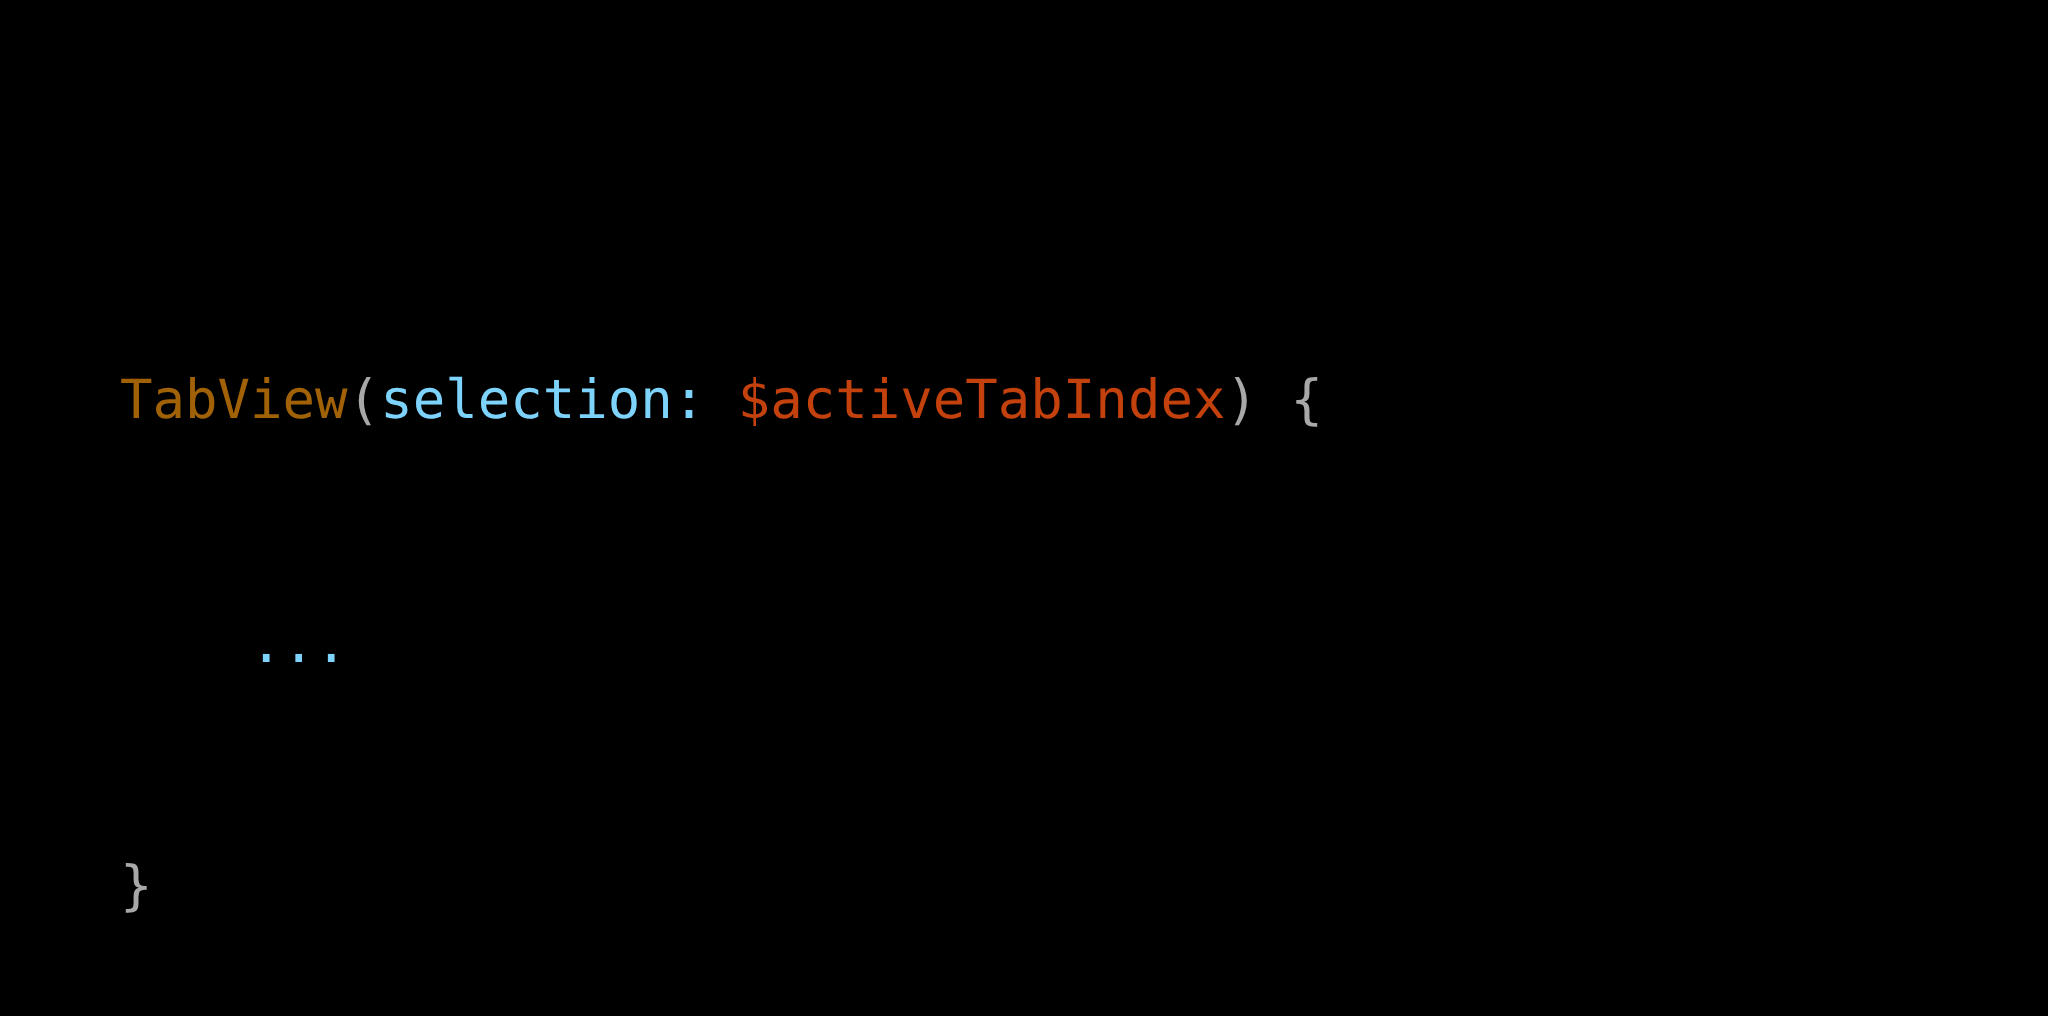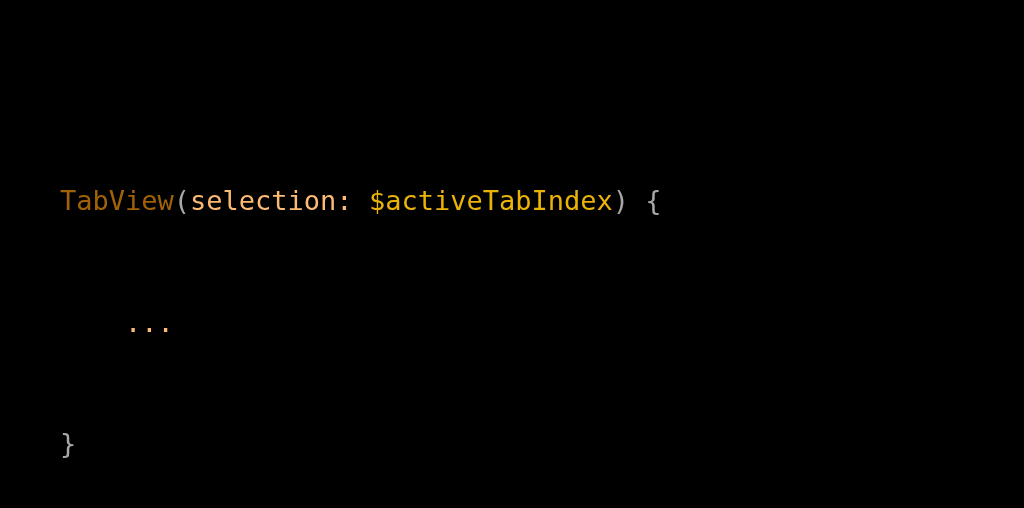--- a/index.html
+++ b/index.html
@@ -22,24 +22,24 @@
       white-space: pre;
     }
     .line {
       display: block;
       min-height: 40px;
     }
     .token-type {
       color: #a16207;
     }
     .token-default {
-      color: #fdba74;
+      color: #7dd3fc;
     }
     .token-param {
-      color: #eab308;
+      color: #c2410c;
     }
     .token-punct {
       color: #a8a8a8;
     }
   </style>
 </head>
 <body>
 
 <div class="code-block">
   <div class="line"><span class="token-type">TabView</span><span class="token-punct">(</span><span class="token-default">selection: </span><span class="token-param">$activeTabIndex</span><span class="token-punct">)</span><span> </span><span class="token-punct">{</span></div>

